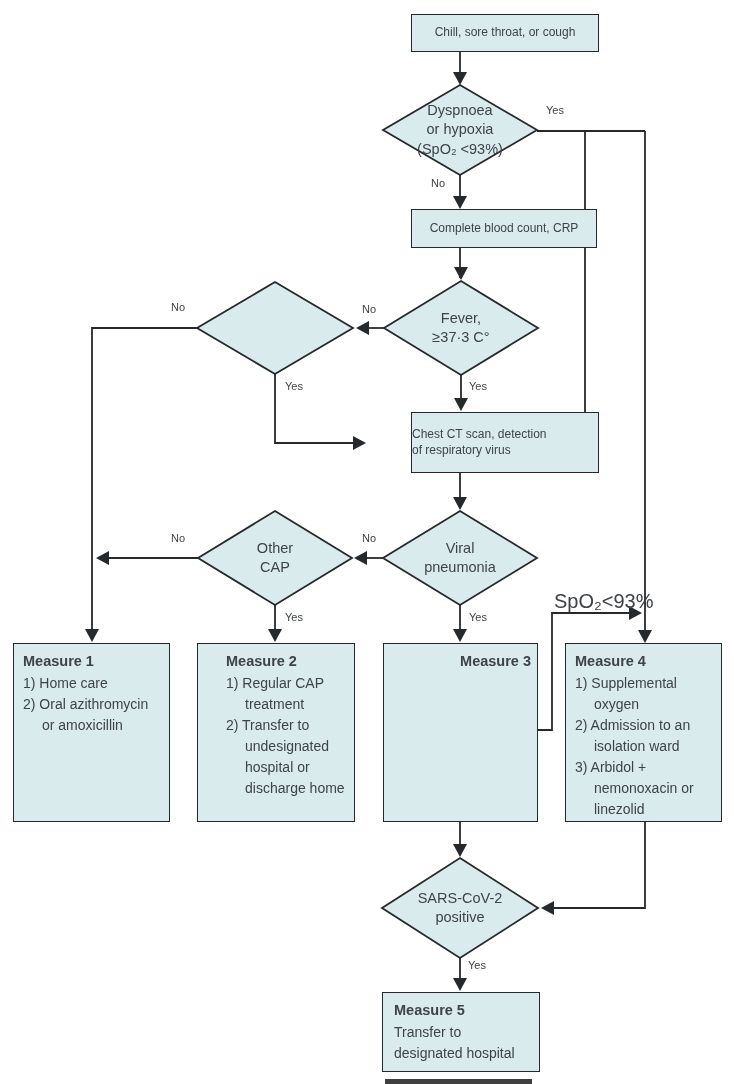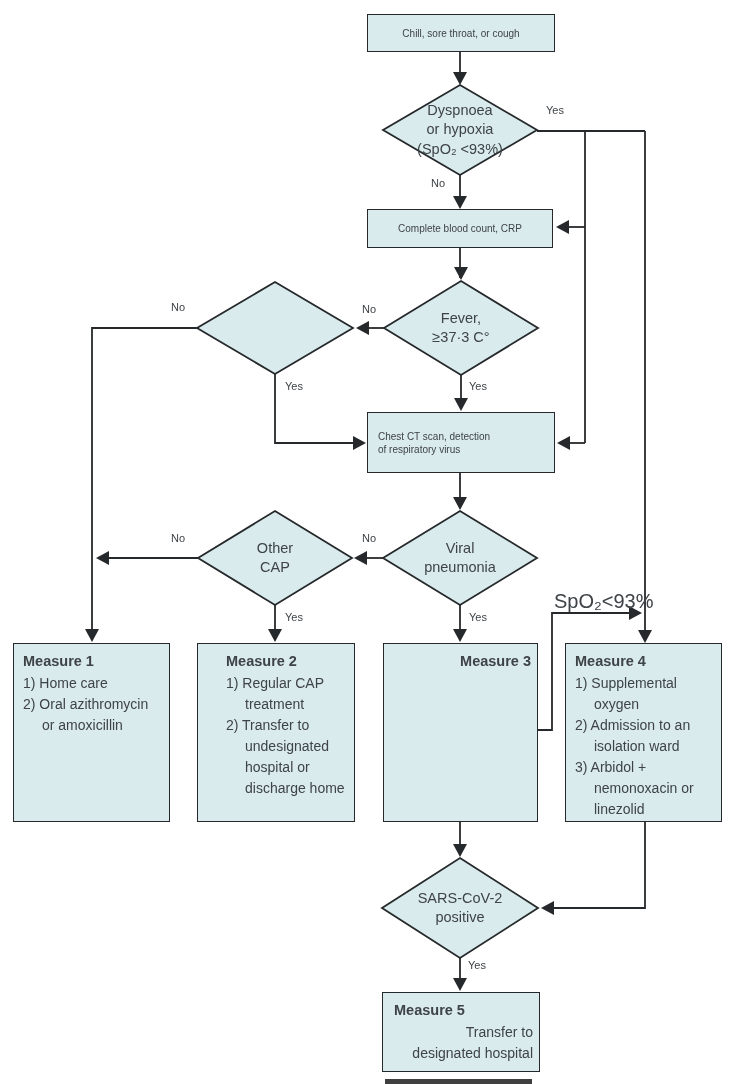--- a/index.html
+++ b/index.html
@@ -20,34 +20,34 @@
   }
   .canvas svg{position:absolute;left:0;top:0;}
   .edge{stroke:var(--line);stroke-width:1.8;fill:none;}
   .diamond{fill:var(--node-fill);stroke:var(--node-border);stroke-width:1.8;}
   .ah{fill:var(--line);stroke:none;}
 
   .rect-node{
     position:absolute;box-sizing:border-box;
     background:var(--node-fill);border:1.8px solid var(--node-border);
     display:flex;align-items:center;justify-content:center;
-    text-align:center;font-size:10px;line-height:1.3;
-    white-space:pre-line;color:var(--text);
+    text-align:center;font-size:12px;line-height:1.3;
+    white-space:pre-line;color:var(--text);margin-left:44px;
   }
-  .rect-node.left-align{justify-content:flex-start;text-align:left;padding-left:10px;}
+  .rect-node.left-align{justify-content:flex-start;text-align:left;padding-left:0;}
 
   .measure-node{
     position:absolute;box-sizing:border-box;
     background:var(--node-fill);border:1.8px solid var(--node-border);
     padding:7px 6px 0 9px;font-size:14px;line-height:1.5;
     text-align:left;color:var(--text);
   }
   .measure-title{font-weight:700;font-size:14.5px;}
   .m-item{padding-left:19px;text-indent:-19px;}
-  .measure-body{white-space:pre-line;text-align:right;}
+  .measure-body{white-space:pre-line;}
 
   .diamond-label{
     position:absolute;display:flex;align-items:center;justify-content:center;
     text-align:center;white-space:pre-line;
     font-size:14.5px;line-height:1.32;color:var(--text);
     pointer-events:none;
   }
   .edge-label{
     position:absolute;font-size:11px;color:var(--text);white-space:nowrap;
   }

